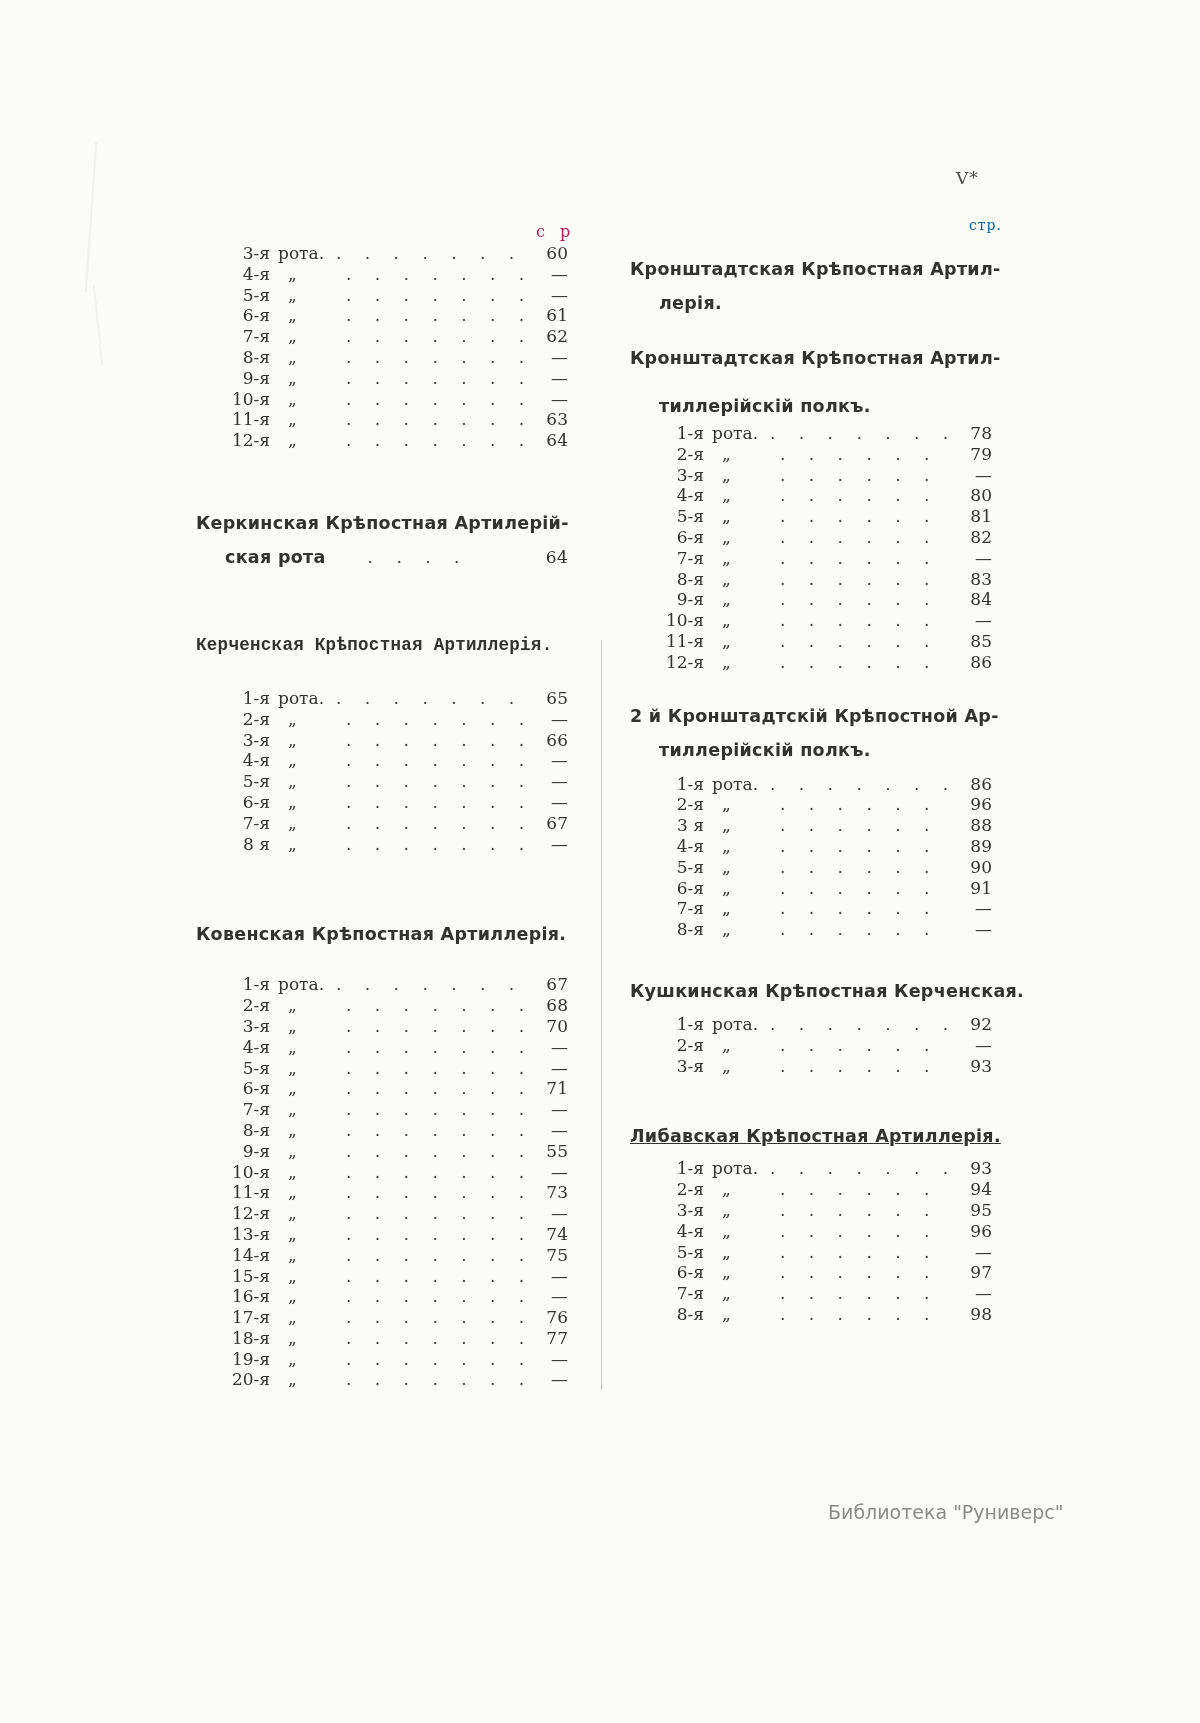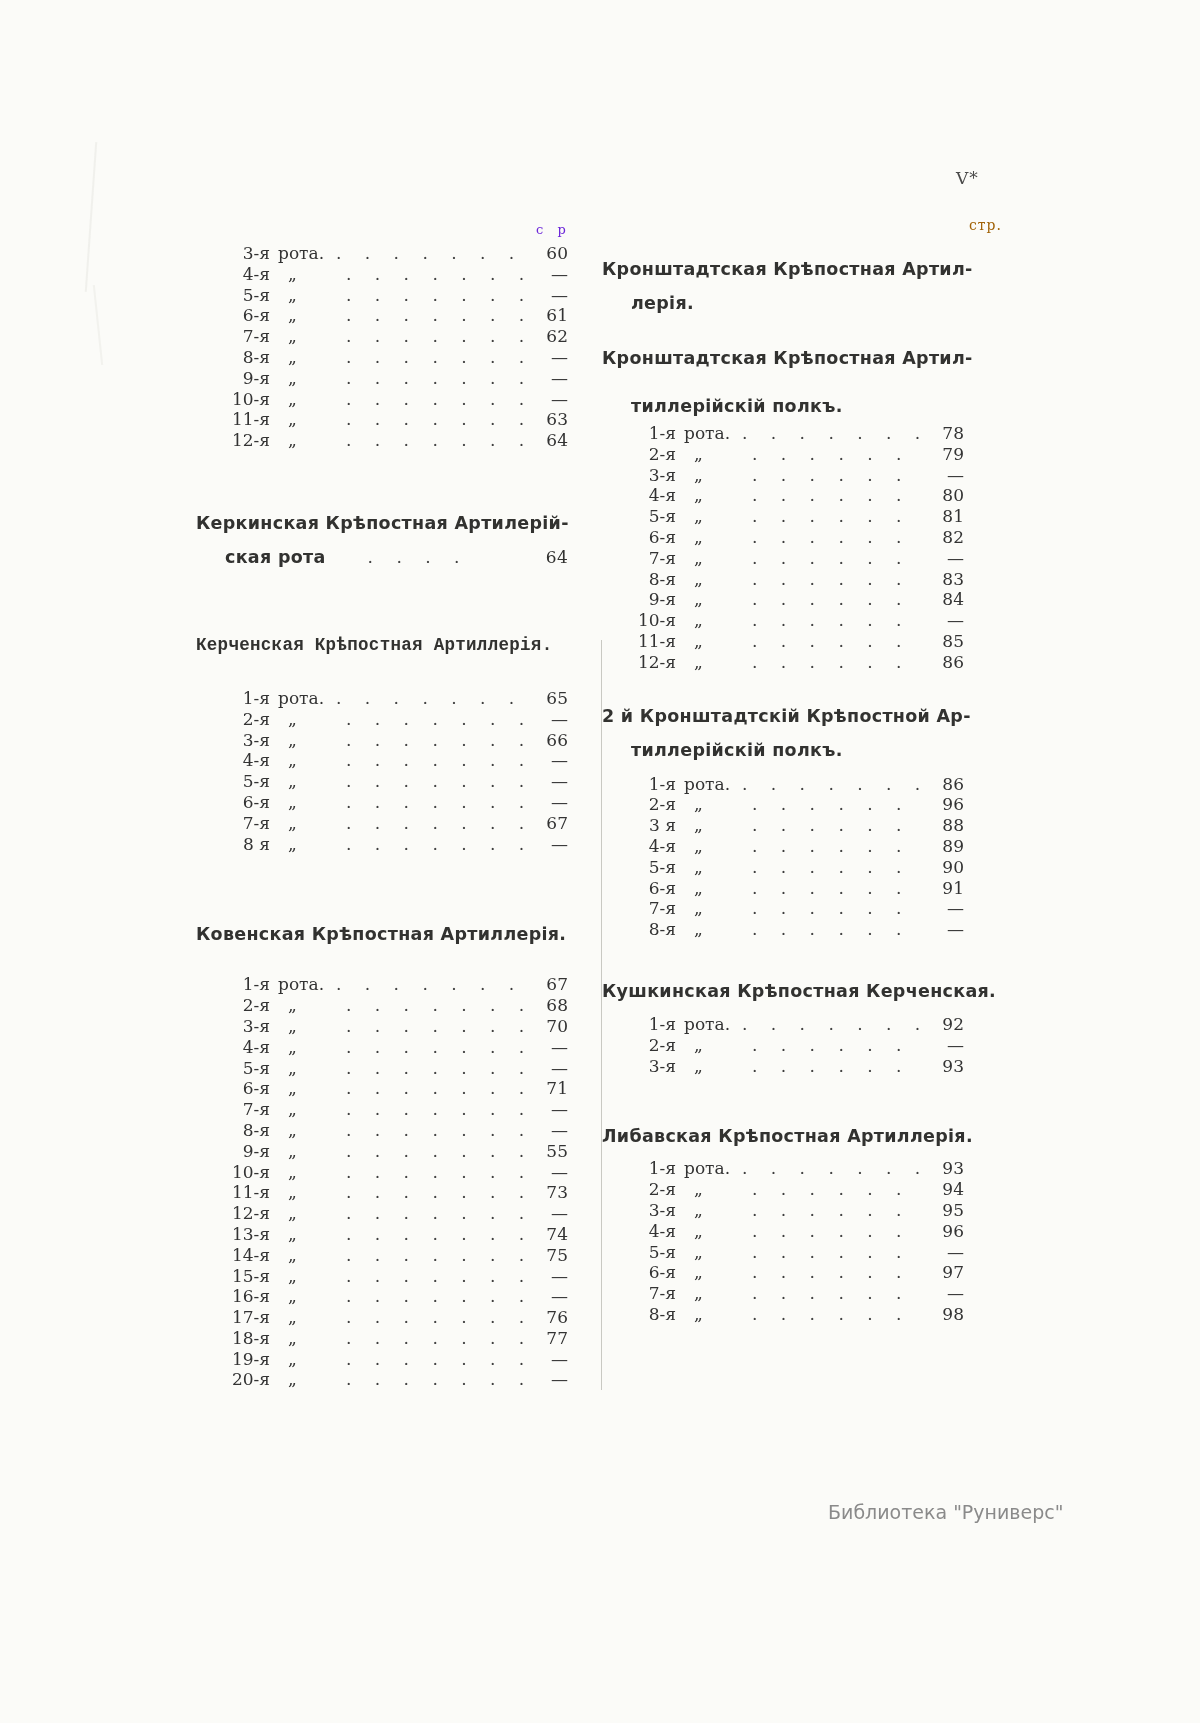--- a/index.html
+++ b/index.html
@@ -9,30 +9,30 @@
     font-family: "DejaVu Serif", serif;
   }
   .page {
     position: relative; width: 1200px; height: 1723px;
     background: #fbfbf8; overflow: hidden; color: #2f2f2f;
   }
   .corner-mark {
     position: absolute; left: 956px; top: 168px;
     font-size: 17px; color: #4a4a4a; letter-spacing: 1px;
   }
-  .colhdr { position: absolute; font-size: 14px; color: #a16207; }
-  .colhdr.left  { left: 536px; top: 222px; color: #6d28d9; letter-spacing: 5px; font-size: 13px; }
+  .colhdr { position: absolute; font-size: 14px; color: #0369a1; }
+  .colhdr.left  { left: 536px; top: 222px; color: #be185d; letter-spacing: 5px; font-size: 16px; }
   .colhdr.right { left: 969px; top: 217px; letter-spacing: 1px; }
   .divider {
     position: absolute; left: 601px; top: 640px;
     width: 1px; height: 750px; background: #c9c9c3;
   }
   .column { position: absolute; }
   #left-col  { left: 196px; width: 372px; top: 243px; }
-  #right-col { left: 602px; width: 362px; top: 252px; }
+  #right-col { left: 630px; width: 362px; top: 252px; }
 
   .row {
     display: flex; align-items: baseline;
     height: 20.8px; line-height: 20.8px;
     font-size: 17px; white-space: nowrap; color: #333;
   }
   .row .num   { flex: none; width: 74px; text-align: right; }
   .row .word  { flex: none; width: 56px; padding-left: 8px; }
   .row .word.ditto { padding-left: 18px; }
   .row .leader {
@@ -66,21 +66,21 @@
   #left-col  .sec-3 { margin-top: 26px; }
   #left-col  .sec-4 { margin-top: 63px; }
   #left-col  .sec-5 { margin-top: 23px; }
   #right-col .sec-1 { margin-top: 21px; }
   #right-col .sec-2 { margin-top: 14px; }
   #right-col .sec-3 { margin-top: 0;    }
   #right-col .sec-4 { margin-top: 26px; }
   #right-col .sec-5 { margin-top: 7px;  }
   #right-col .sec-6 { margin-top: 34px; }
   #right-col .sec-7 { margin-top: 6px;  }
-  #right-col .sec-8 { margin-top: 43px; }
+  #right-col .sec-8 { margin-top: 43px; text-decoration: underline; }
   #right-col .sec-9 { margin-top: 5px;  }
 
   .watermark {
     position: absolute; left: 828px; top: 1501px;
     font-family: "DejaVu Sans", sans-serif; font-size: 19px; color: #8a8a8a;
   }
   .crease { position: absolute; background: #e9e9e4; }
   .crease.c1 { left: 90px; top: 142px; width: 2px; height: 150px; transform: rotate(4deg); opacity: .6; }
   .crease.c2 { left: 97px; top: 285px; width: 2px; height: 80px; transform: rotate(-6deg); opacity: .5; }
 </style>

